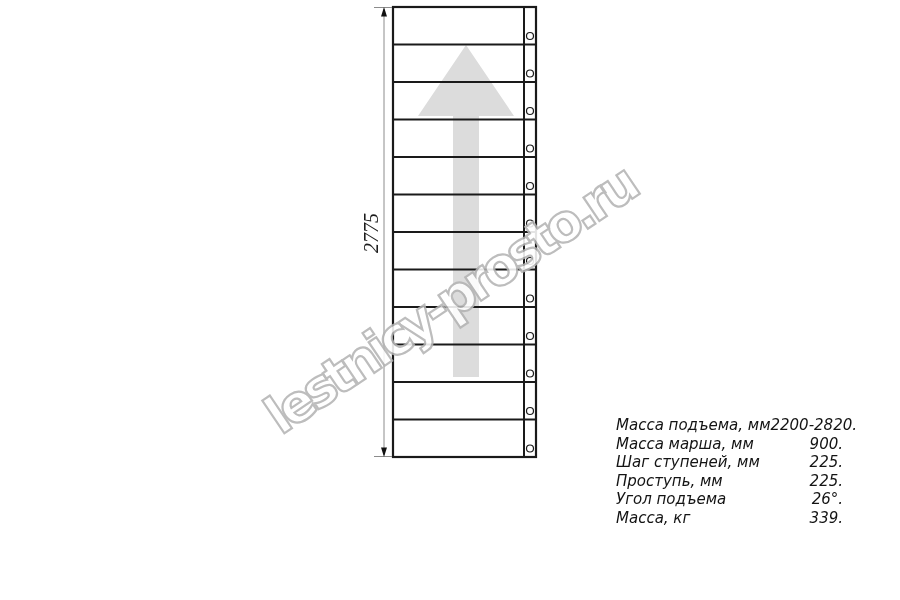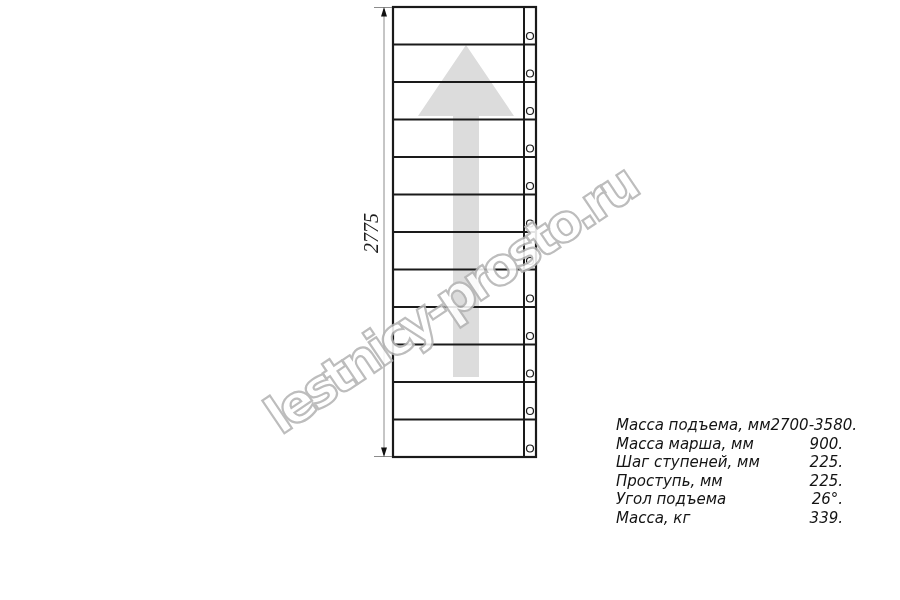--- a/index.html
+++ b/index.html
@@ -95,21 +95,21 @@
     <polygon class="dim-head" points="384,7 381,16.5 387,16.5"></polygon>
     <polygon class="dim-head" points="384,457 381,447.5 387,447.5"></polygon>
     <text class="dim-text" transform="translate(377.5,233) rotate(-90)" text-anchor="middle">2775</text>
   </svg>
 
   <div class="watermark">lestnicy-prosto.ru</div>
 
   <div class="specs">
     <div class="row">
       <span class="label">Масса подъема, мм</span>
-      <span class="value">2700-3580.</span>
+      <span class="value">2200-2820.</span>
     </div>
     <div class="row">
       <span class="label">Масса марша, мм</span>
       <span class="value">900.</span>
     </div>
     <div class="row">
       <span class="label">Шаг ступеней, мм</span>
       <span class="value">225.</span>
     </div>
     <div class="row">

